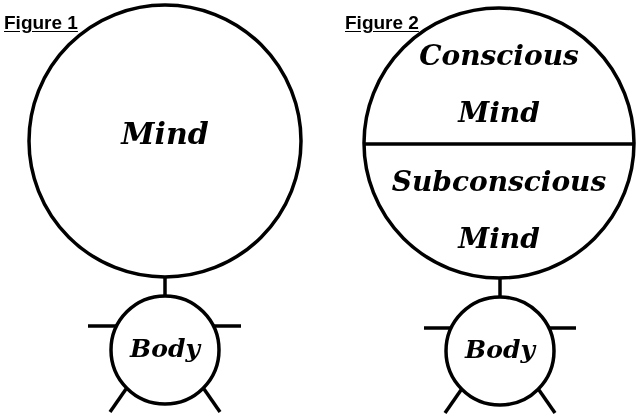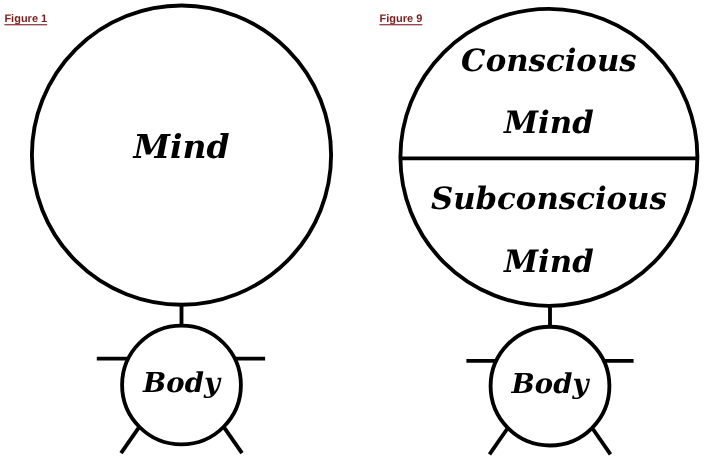--- a/index.html
+++ b/index.html
@@ -1,29 +1,29 @@
 <!DOCTYPE html>
 <html><head>
 <meta charset="utf-8">
 <style>
   html, body { margin: 0; padding: 0; background: #ffffff; }
   body { width: 640px; height: 418px; position: relative; overflow: hidden;
          font-family: "Liberation Sans", sans-serif; }
   .fig-label { position: absolute; font-family: "Liberation Sans", sans-serif;
-               font-weight: bold; font-size: 10px; color: #7f1d1d; text-decoration: underline;
+               font-weight: bold; font-size: 19px; color: #000000; text-decoration: underline;
                text-underline-offset: 2px; line-height: 1; }
   #diagram { position: absolute; left: 0; top: 0; }
   .script { font-family: "DejaVu Serif", serif; font-style: italic; font-weight: bold;
             fill: #000; text-anchor: middle; dominant-baseline: middle; }
 </style>
 </head>
 <body>
 
 <div class="fig-label" style="left:4px; top:13px;">Figure 1</div>
-<div class="fig-label" style="left:345px; top:13px;">Figure 9</div>
+<div class="fig-label" style="left:345px; top:13px;">Figure 2</div>
 
 <svg id="diagram" width="640" height="418" viewBox="0 0 640 418">
   <g fill="none" stroke="#000" stroke-width="3.5" stroke-linecap="butt">
 
     <g>
       <circle cx="165" cy="141" r="136"></circle>
       <line x1="165" y1="277" x2="165" y2="296"></line>
       <circle cx="165" cy="350" r="54"></circle>
       <line x1="88" y1="326" x2="116" y2="326"></line>
       <line x1="214" y1="326" x2="241" y2="326"></line>

